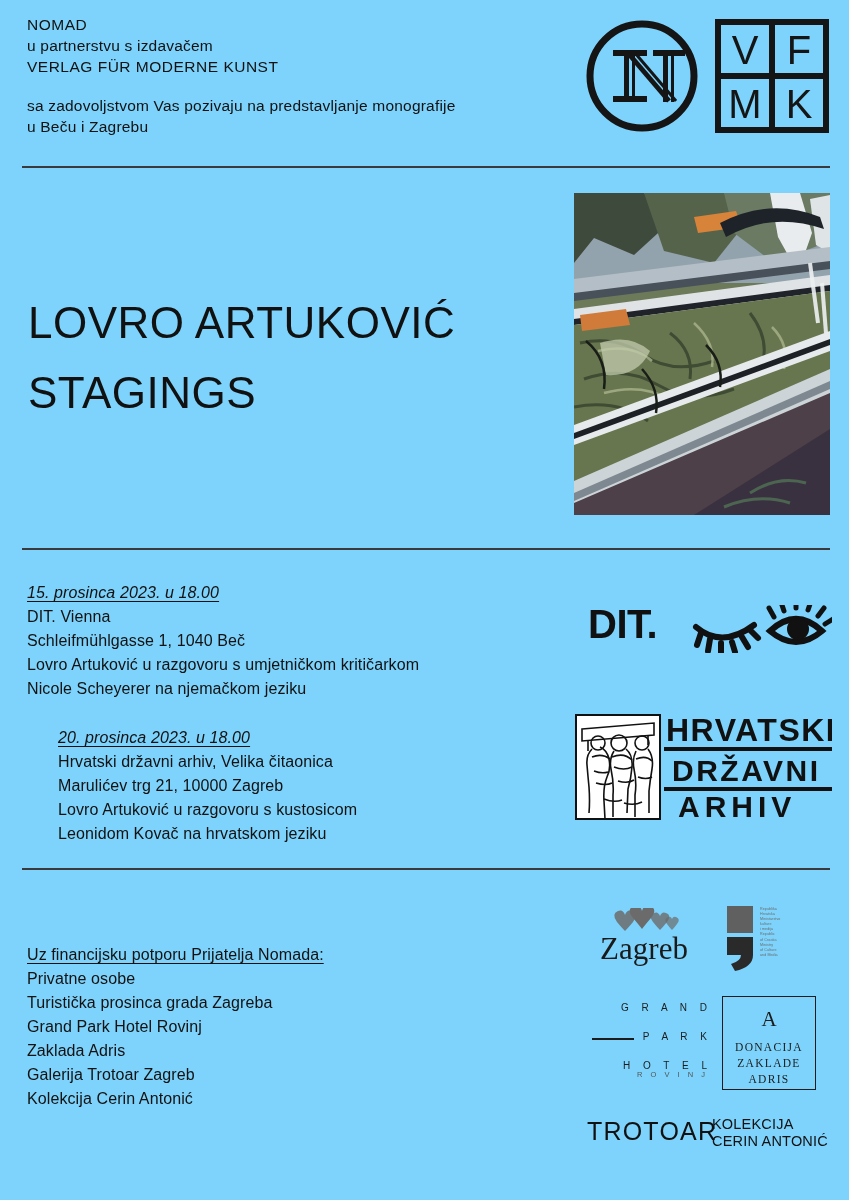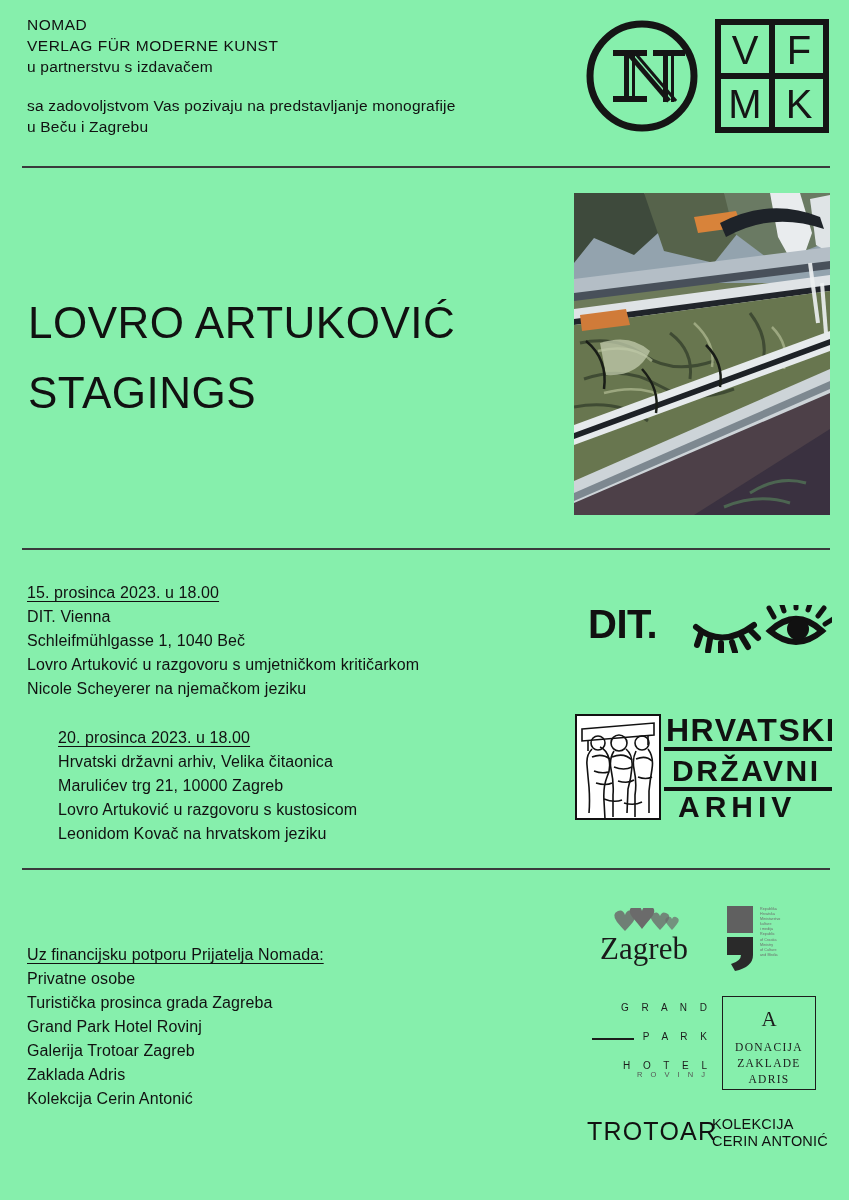--- a/index.html
+++ b/index.html
@@ -9,21 +9,21 @@
     background: #ffffff;
   }
   body {
     font-family: "Liberation Sans", sans-serif;
     color: #111111;
   }
   #poster {
     position: relative;
     width: 849px;
     height: 1200px;
-    background: #86efac;
+    background: #7dd3fc;
     overflow: hidden;
   }
 
   
   .abs { position: absolute; }
   .rule {
     position: absolute;
     left: 22px;
     width: 808px;
     height: 2px;
@@ -84,20 +84,21 @@
   }
   .event-block .eline {
     font-size: 16px;
     line-height: 24px;
     letter-spacing: 0.1px;
     white-space: nowrap;
   }
   .event-block .head {
     text-decoration: underline;
     text-underline-offset: 3px;
+    font-style: italic;
   }
 
   
   #dit-logo { left: 588px; top: 600px; width: 245px; height: 56px; }
   #dit-logo .dit-word {
     position: absolute;
     left: 0; top: 2px;
     font-size: 40px;
     font-weight: 700;
     letter-spacing: -0.5px;
@@ -228,22 +229,22 @@
     color: #111;
   }
 </style>
 </head>
 <body>
 
 <div id="poster">
 
   <div id="header-text">
     <div class="line caps">NOMAD</div>
+    <div class="line">u partnerstvu s izdavačem</div>
     <div class="line caps">VERLAG FÜR MODERNE KUNST</div>
-    <div class="line">u partnerstvu s izdavačem</div>
     <div class="gap"></div>
     <div class="line">sa zadovoljstvom Vas pozivaju na predstavljanje monografije</div>
     <div class="line">u Beču i Zagrebu</div>
   </div>
 
   <div class="abs" id="nomad-logo">
     <svg viewBox="0 0 118 118" width="118" height="118" aria-hidden="true">
       <circle cx="59" cy="59" r="52" fill="none" stroke="#151515" stroke-width="7"></circle>
 
       <g fill="#151515">
@@ -448,22 +449,22 @@
     </svg>
   </div>
 
   <div class="rule" style="top:868px;"></div>
 
   <div id="supporters">
     <div class="sline head">Uz financijsku potporu Prijatelja Nomada:</div>
     <div class="sline">Privatne osobe</div>
     <div class="sline">Turistička prosinca grada Zagreba</div>
     <div class="sline">Grand Park Hotel Rovinj</div>
+    <div class="sline">Zaklada Adris</div>
     <div class="sline">Galerija Trotoar Zagreb</div>
-    <div class="sline">Zaklada Adris</div>
     <div class="sline">Kolekcija Cerin Antonić</div>
   </div>
 
   <div class="abs" id="zagreb-logo">
     <div class="hearts">
       <svg viewBox="0 0 72 28" width="72" height="28" aria-hidden="true">
         <g fill="#6b6b6b">
           <path d="M8,14 q-6,-8 1,-11 q5,-2 7,4 q2,-6 7,-4 q7,3 1,11 q-5,6 -8,9 q-3,-3 -8,-9 Z" opacity="0.85"></path>
           <path d="M24,10 q-7,-9 1,-12 q6,-2 8,5 q2,-7 8,-5 q8,3 1,12 q-6,7 -9,11 q-3,-4 -9,-11 Z"></path>
           <path d="M44,14 q-5,-7 1,-9 q4,-2 6,3 q2,-5 6,-3 q6,2 1,9 q-4,5 -7,8 q-3,-3 -7,-8 Z" opacity="0.8"></path>

